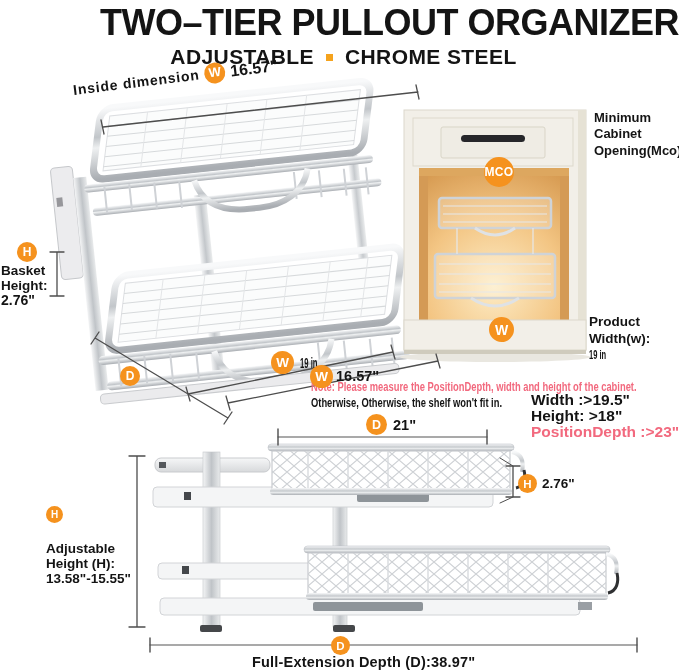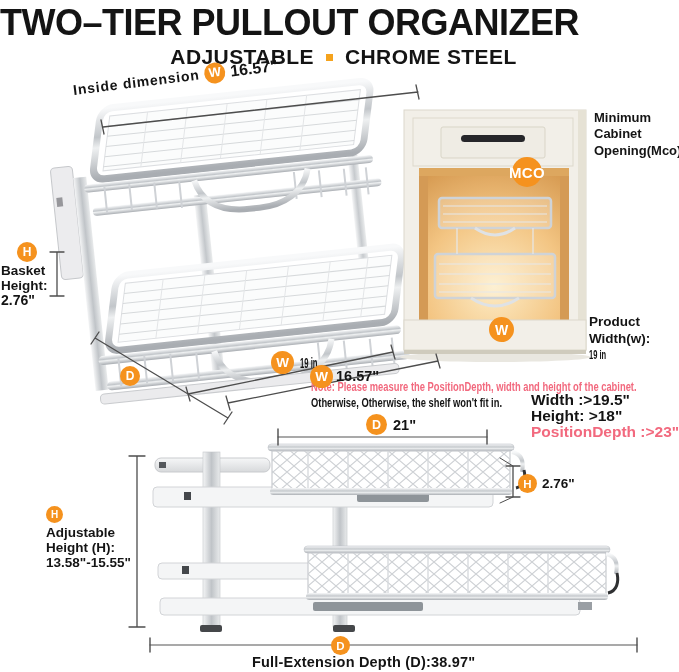--- a/index.html
+++ b/index.html
@@ -10,21 +10,21 @@
   #dims{position:absolute;left:0;top:0;z-index:2;pointer-events:none}
   .badge{position:absolute;z-index:4;background:#F5921E;color:#fff;border-radius:50%;
          display:flex;align-items:center;justify-content:center;font-weight:700;
          font-family:"Liberation Sans",sans-serif}
   .badge.inline{position:static;display:inline-flex;vertical-align:middle}
   .lbl{position:absolute;z-index:3;font-weight:700;color:#141414;line-height:1.12;white-space:nowrap}
   .wrap{white-space:normal}
   .center{text-align:left}
   .cond{display:inline-block;transform-origin:0 0}
   .pink{color:#F2697E}
-  .title{left:0;right:0;top:3px;text-align:left;font-size:36px;letter-spacing:-.5px}
+  .title{left:0;right:0;top:3px;text-align:right;font-size:36px;letter-spacing:-.5px}
   .subtitle{left:8px;right:0;top:45px;text-align:center;font-size:21px;letter-spacing:.4px}
   .sq{display:inline-block;width:7px;height:7px;background:#F5A31D;margin:0 12px;vertical-align:3px}
   .row{display:flex;align-items:center;gap:5px}
 </style>
 </head>
 <body>
 
 <div id="stage">
 
   <svg class="art" style="left:50px;top:84px;width:370px;height:310px" viewBox="0 0 370 310">
@@ -200,21 +200,21 @@
   <div class="badge" style="left:120px;top:366px;width:20px;height:20px;font-size:12px">D</div>
 
   <div class="badge" style="left:271px;top:351px;width:23px;height:23px;font-size:13.5px">W</div>
   <div class="lbl" style="left:300px;top:356px;font-size:14px">
     <span class="cond" style="transform:scaleX(.55)">19 in</span>
   </div>
 
   <div class="badge" style="left:310px;top:365px;width:23px;height:23px;font-size:13.5px">W</div>
   <div class="lbl" style="left:336px;top:368px;font-size:14.5px">16.57"</div>
 
-  <div class="badge" style="left:512px;top:157px;width:30px;height:30px;font-size:15px;letter-spacing:.3px">MCO</div>
+  <div class="badge" style="left:484px;top:157px;width:30px;height:30px;font-size:12px;letter-spacing:.3px">MCO</div>
   <div class="lbl wrap" style="left:594px;top:110px;width:86px;font-size:13px;line-height:1.25">Minimum Cabinet Opening(Mco):</div>
 
   <div class="badge" style="left:489px;top:317px;width:25px;height:25px;font-size:14px">W</div>
   <div class="lbl wrap" style="left:589px;top:314px;width:92px;font-size:13.5px;line-height:1.25">Product Width(w):</div>
   <div class="lbl" style="left:589px;top:348px;font-size:13px">
     <span class="cond" style="transform:scaleX(.58)">19 in</span>
   </div>
 
   <div class="lbl" style="left:311px;top:381px">
     <div class="pink" style="font-size:12px">
@@ -231,20 +231,20 @@
   </div>
 
   <div class="badge" style="left:366px;top:414px;width:21px;height:21px;font-size:12.5px">D</div>
   <div class="lbl" style="left:393px;top:417px;font-size:14.5px">21"</div>
 
   <div class="badge" style="left:518px;top:474px;width:19px;height:19px;font-size:11.5px">H</div>
   <div class="lbl" style="left:542px;top:476px;font-size:13.5px">2.76"</div>
 
   <div class="lbl wrap center" style="left:46px;top:506px;width:102px;font-size:13.5px">
     <div><span class="badge inline" style="width:17px;height:17px;font-size:10px">H</span></div>
-    <div style="margin-top:2px">Adjustable Height (H):</div>
+    <div style="margin-top:18px">Adjustable Height (H):</div>
     <div>13.58"-15.55"</div>
   </div>
 
   <div class="badge" style="left:331px;top:636px;width:19px;height:19px;font-size:11.5px">D</div>
   <div class="lbl" style="left:252px;top:654px;font-size:14.5px;letter-spacing:.2px">Full-Extension Depth (D):38.97"</div>
 
 </div>
 
 </body></html>

